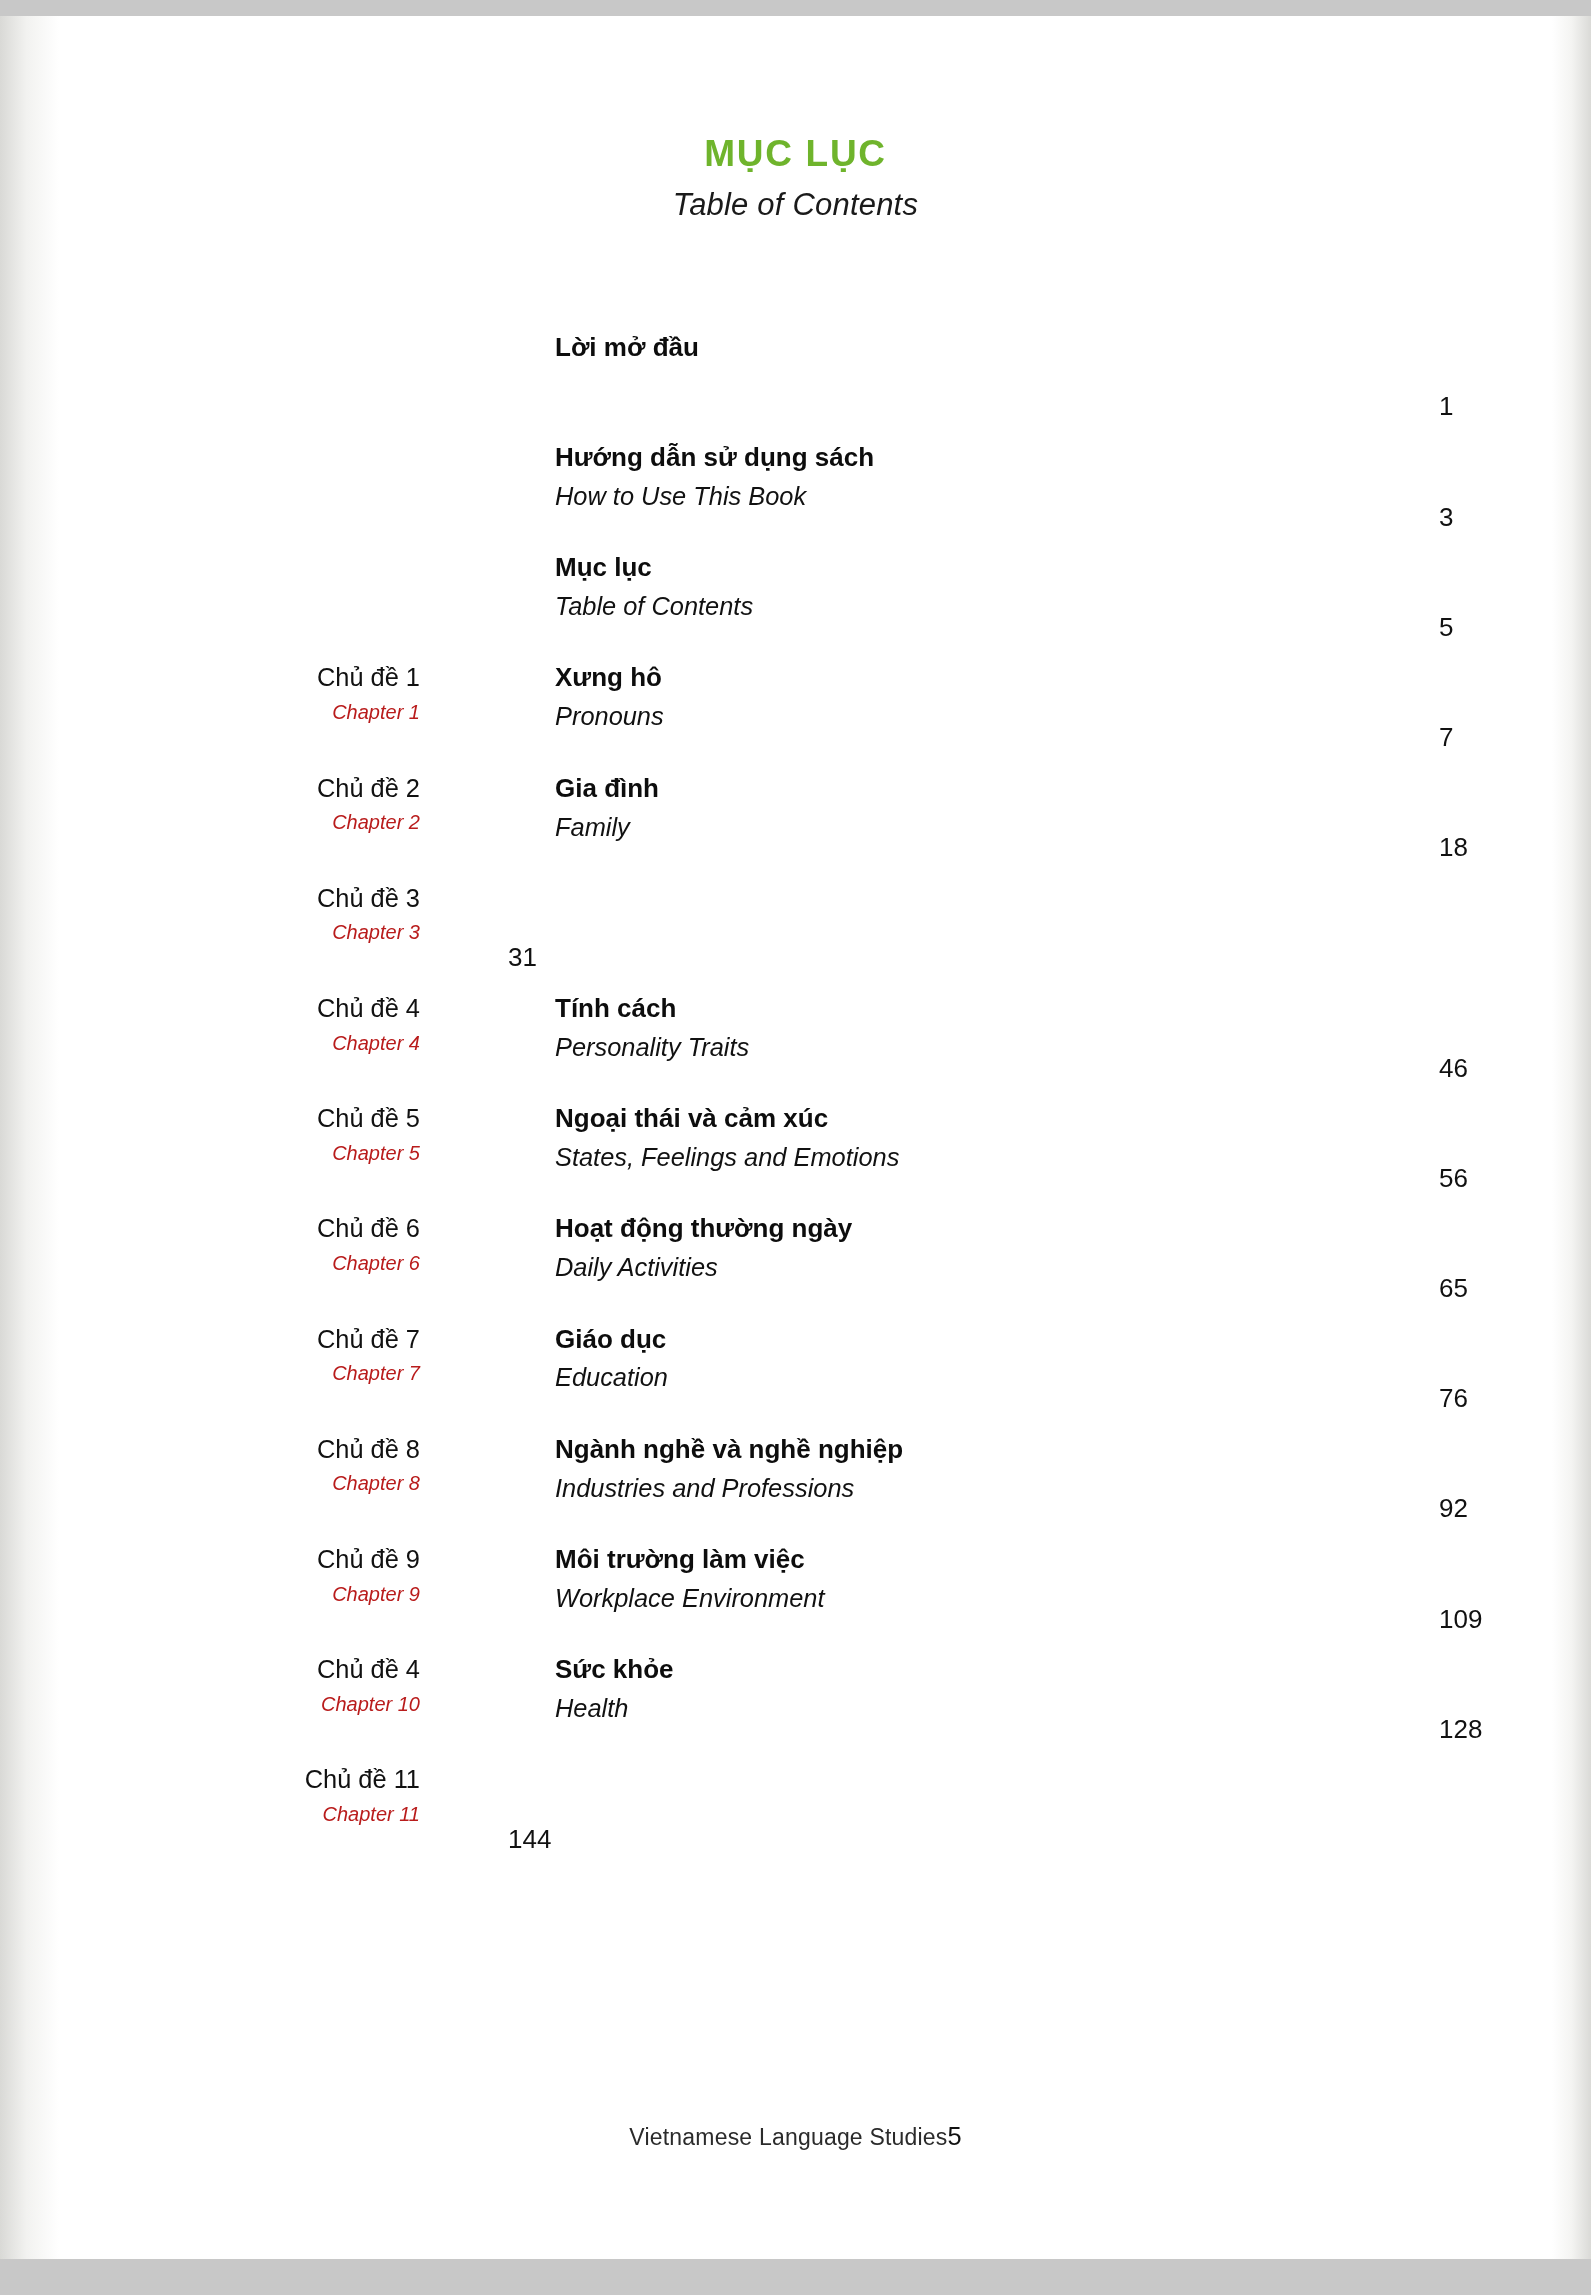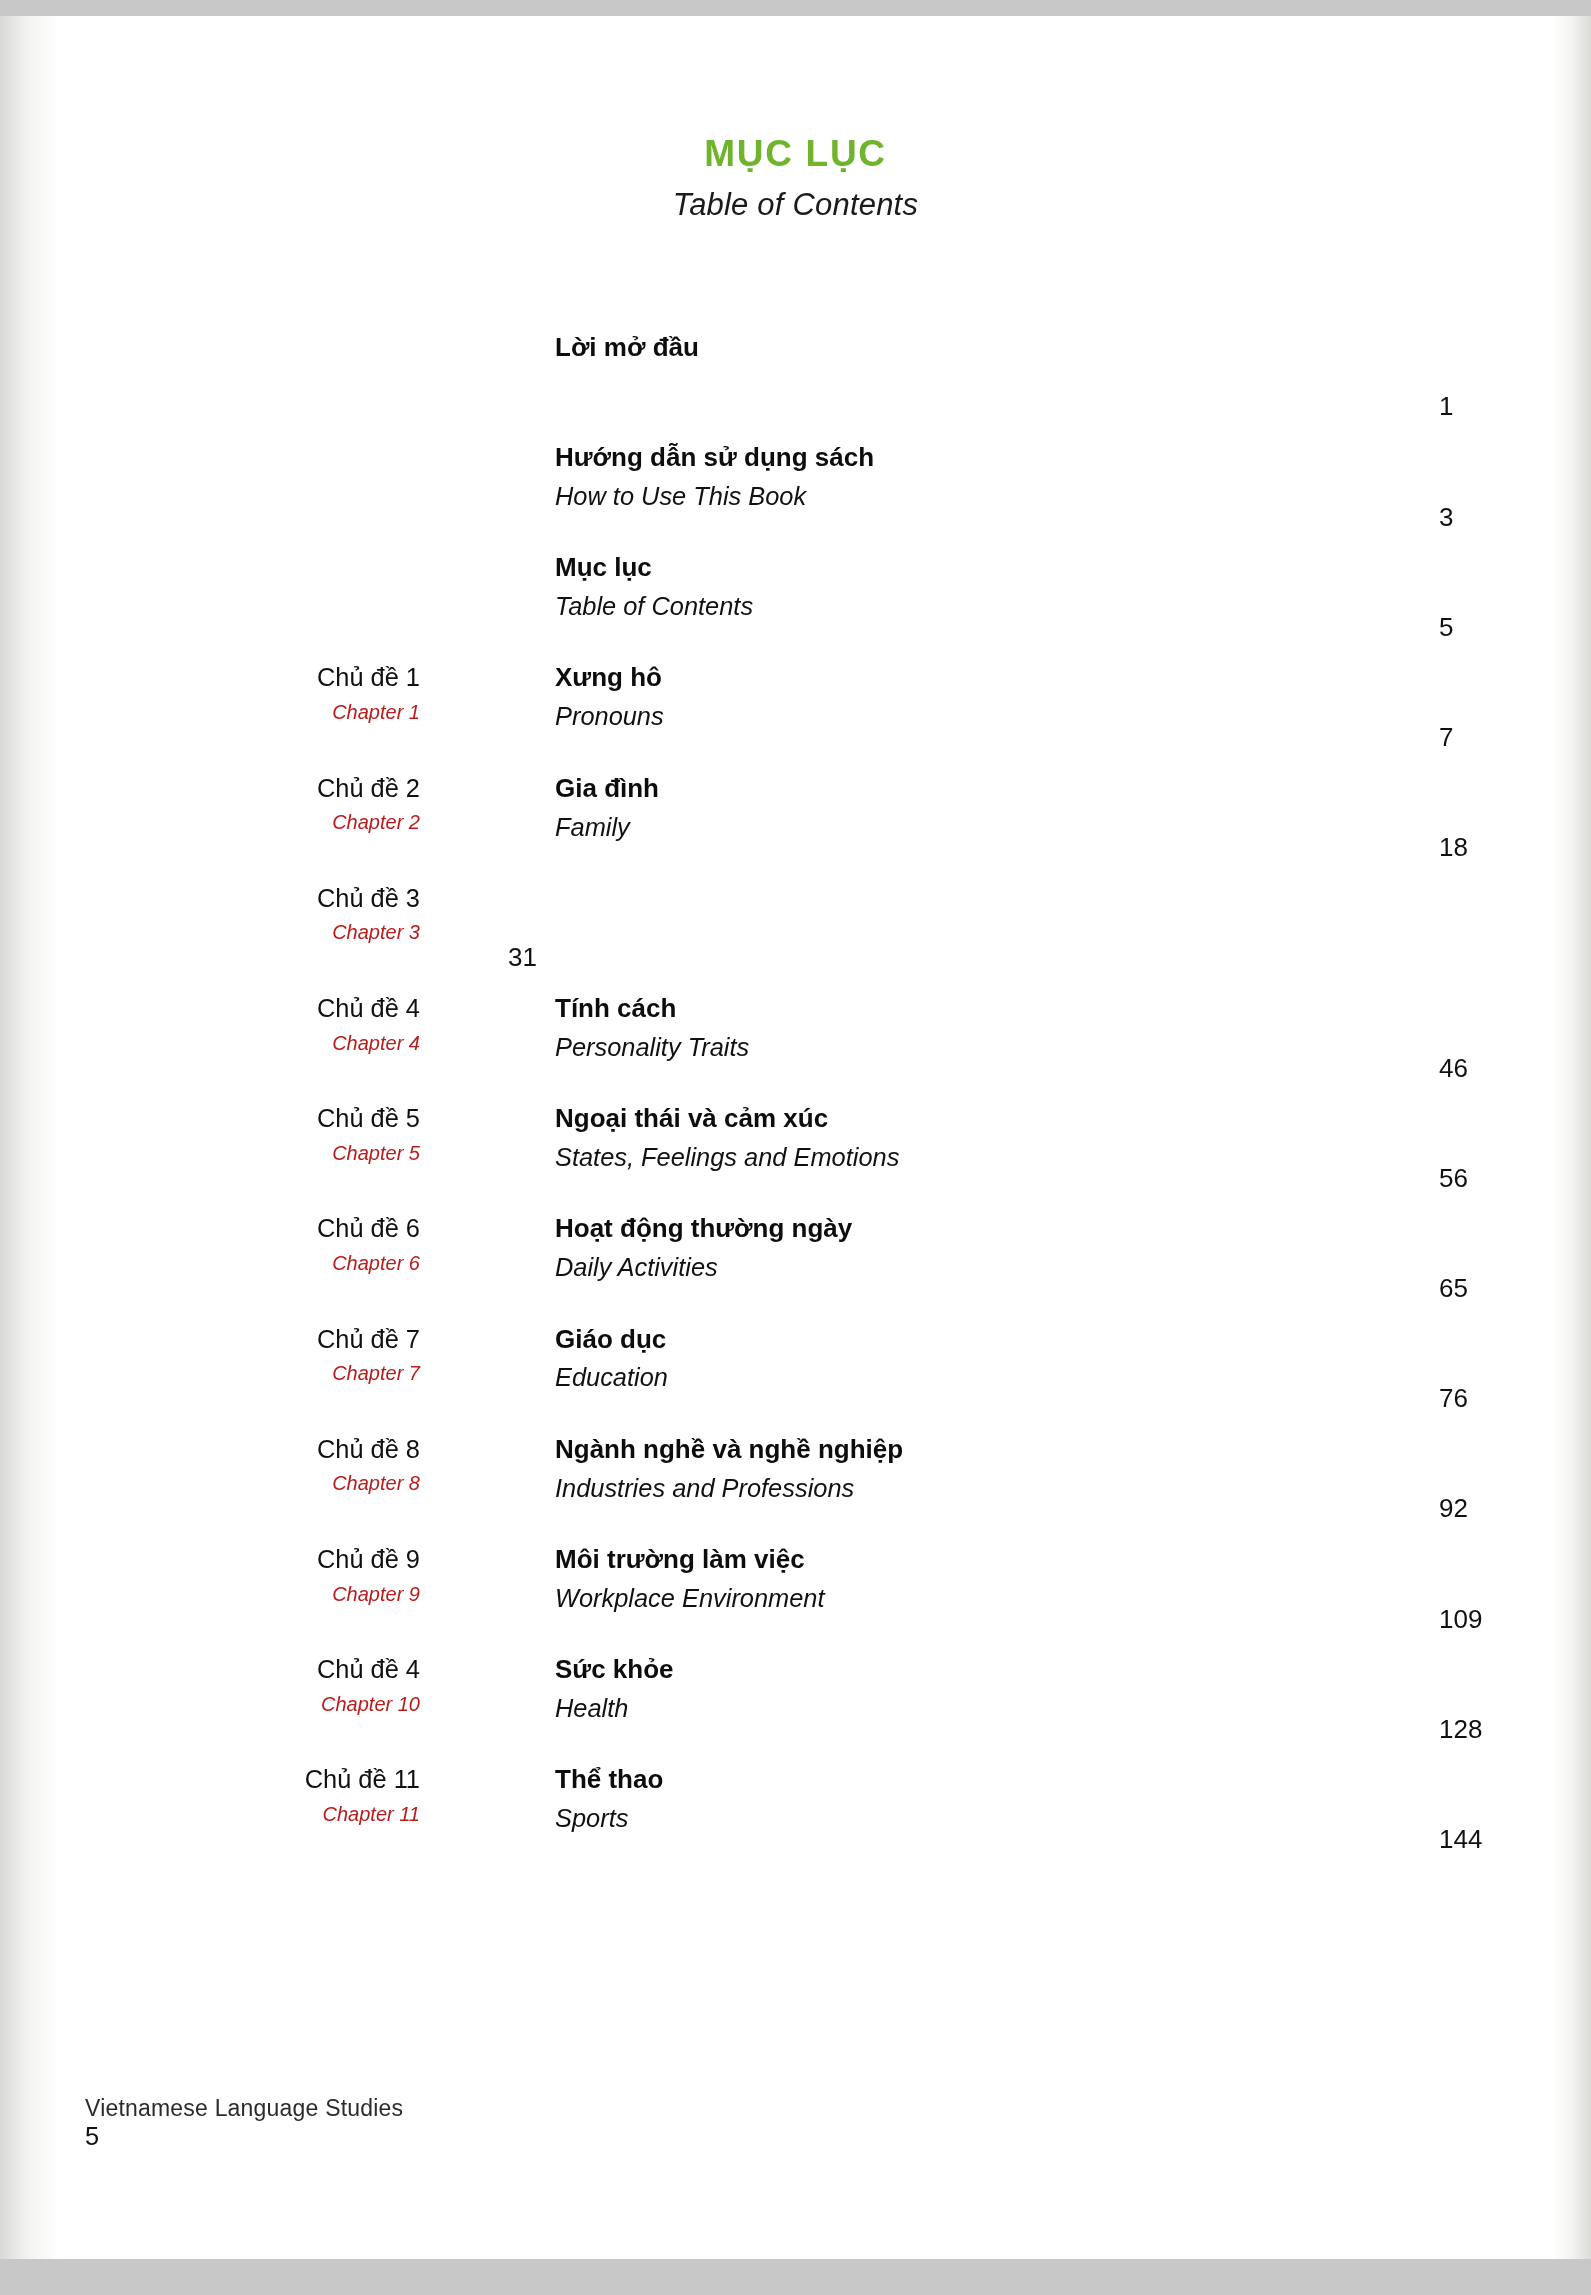--- a/index.html
+++ b/index.html
@@ -131,21 +131,20 @@
     position: absolute;
     left: 0;
     right: 0;
     bottom: 108px;
     display: flex;
     align-items: baseline;
     justify-content: center;
     padding: 0 85px 0 85px;
     box-sizing: border-box;
     z-index: 3;
-    flex-direction: column;
   }
   .footer-left {
     font-size: 23px;
     color: #2b2b2b;
     letter-spacing: 0.2px;
   }
   .footer-right {
     font-size: 25.4px;
     color: #111111;
   }
@@ -337,24 +336,20 @@
         </div>
         <div class="col-page">
           <span class="page-num">128</span>
         </div>
       </div>
 
       <div class="toc-row">
         <div class="col-chapter">
           <div class="chap-vi">Chủ đề 11</div>
           <div class="chap-en">Chapter 11</div>
-        </div>
-        <div class="col-title">
-          <div class="item-vi">Thể thao</div>
-          <div class="item-en">Sports</div>
         </div>
         <div class="col-page">
           <span class="page-num">144</span>
         </div>
       </div>
 
     </div>
   </div>
 
   <div class="footer">

